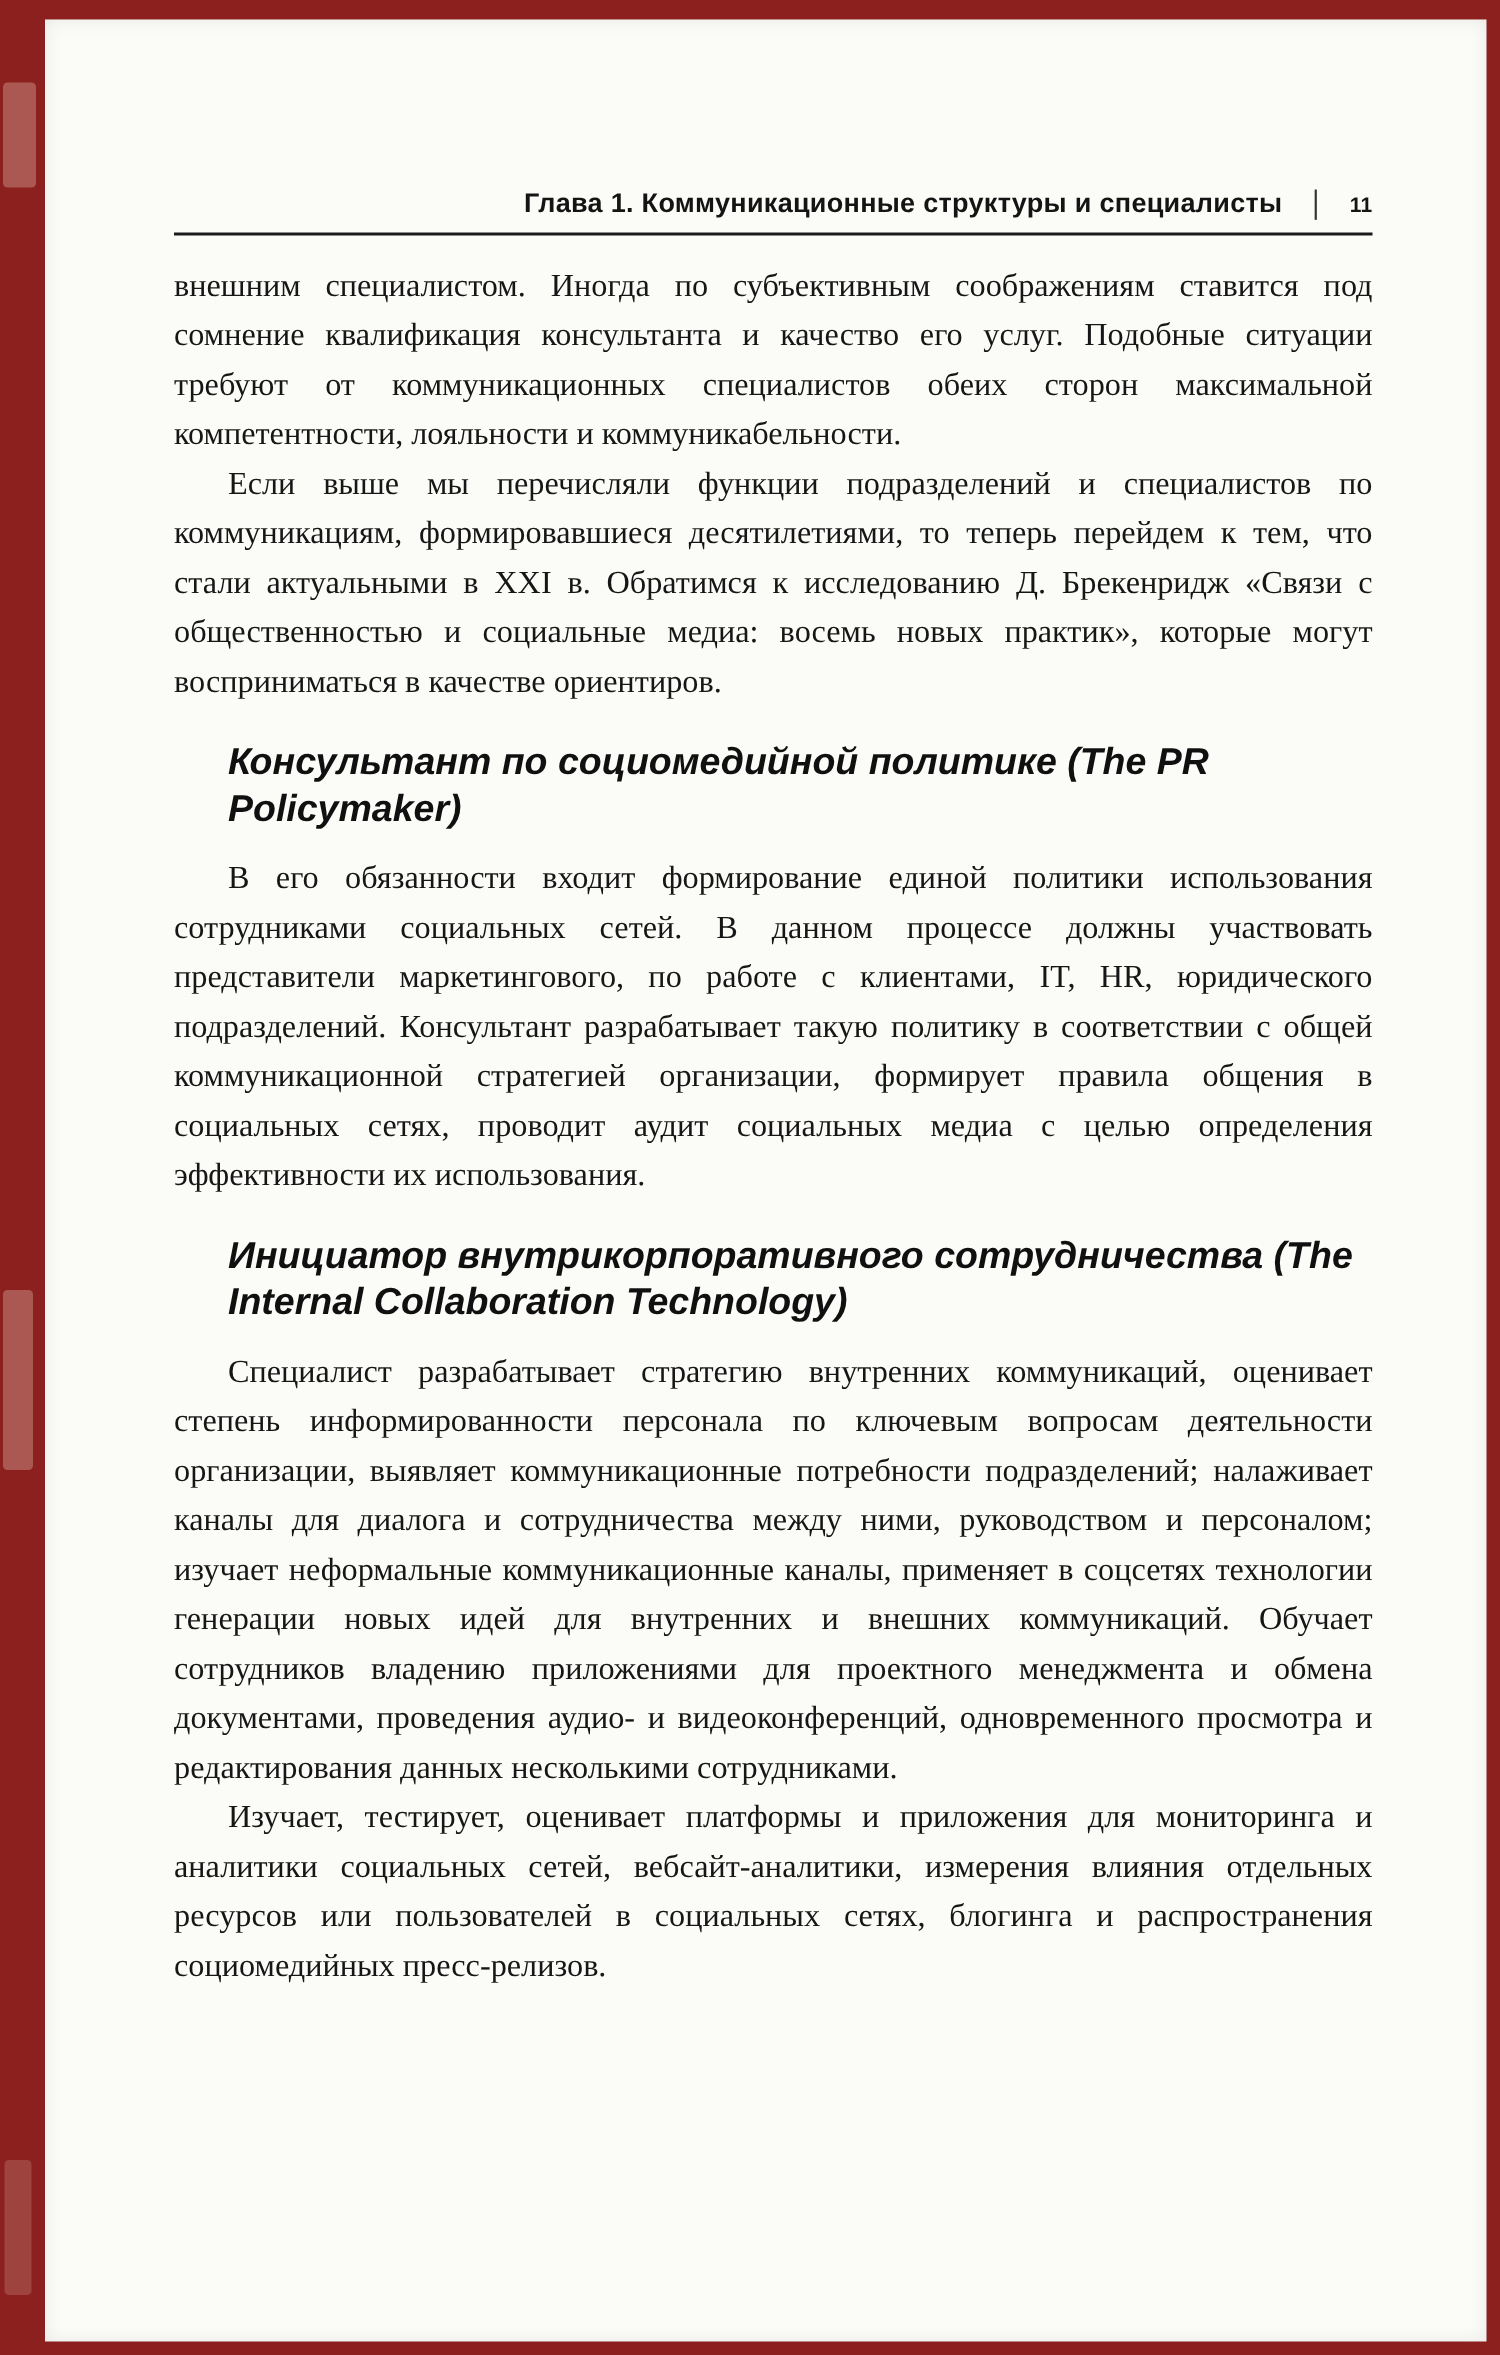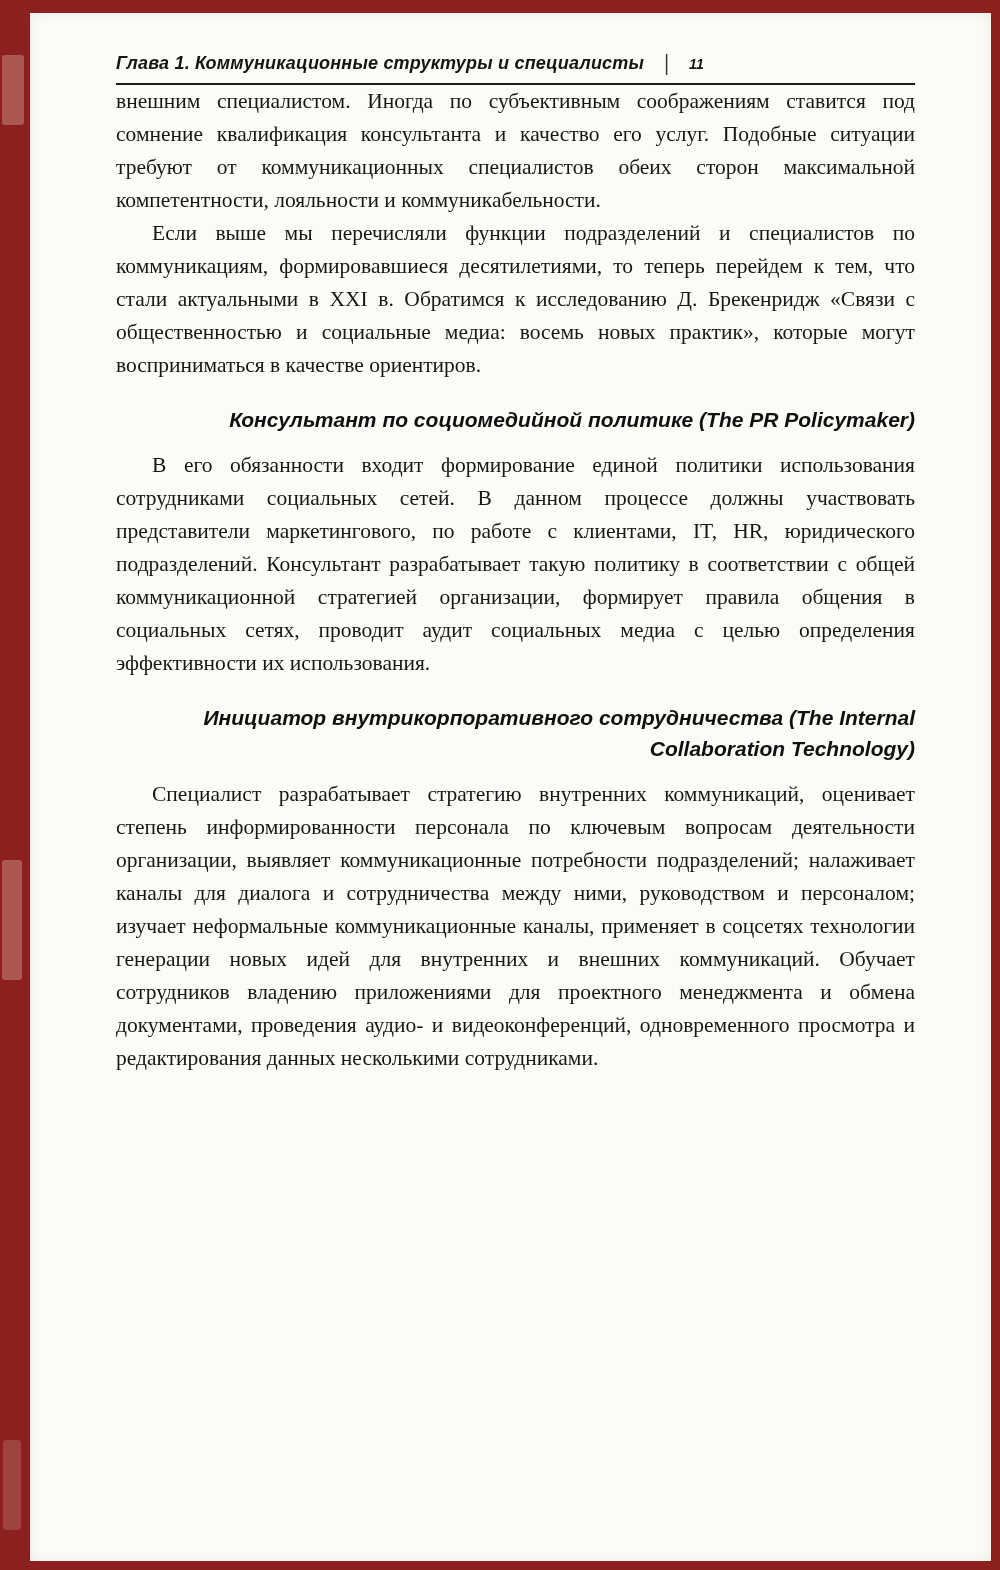--- a/index.html
+++ b/index.html
@@ -31,64 +31,64 @@
   }
   .inner {
     position: absolute;
     left: 86px;
     right: 76px;
     top: 0;
     color: #161616;
   }
   .header-row {
     display: flex;
-    justify-content: flex-start;
+    justify-content: flex-end;
     align-items: baseline;
-    margin-top: 40px;
+    margin-top: 112px;
     font-family: "Liberation Sans", sans-serif;
     font-weight: bold;
     font-size: 18px;
     letter-spacing: 0.2px;
     color: #141414;
-    font-style: italic;
   }
   .header-sep {
     margin: 0 20px;
     font-weight: normal;
     color: #333;
     transform: scaleY(1.2);
   }
   .header-pagenum {
     font-size: 14px;
   }
   .header-rule {
     border-bottom: 2.5px solid #1b1b1b;
     margin-top: 9px;
   }
   .body-text {
+    margin-top: 17px;
     font-size: 21.5px;
     line-height: 33px;
     text-align: justify;
   }
   .para {
     margin: 0;
     text-indent: 36px;
   }
   .para.noindent {
     text-indent: 0;
   }
   .heading {
     margin: 22px 0 14px 0;
     padding-left: 36px;
     font-family: "Liberation Sans", sans-serif;
     font-style: italic;
     font-weight: 600;
-    font-size: 21px;
+    font-size: 25px;
     line-height: 31px;
-    text-align: right;
+    text-align: left;
     color: #101010;
   }
 </style>
 </head>
 <body>
 
 <div class="edge-patch" style="left:2px; top:55px; width:22px; height:70px;"></div>
 <div class="edge-patch" style="left:2px; top:860px; width:20px; height:120px;"></div>
 <div class="edge-patch" style="left:3px; top:1440px; width:18px; height:90px; opacity:0.35;"></div>
 
@@ -102,16 +102,17 @@
     </div>
     <div class="header-rule"></div>
 
     <div class="body-text">
       <p class="para noindent">внешним специалистом. Иногда по субъективным соображениям ставится под сомнение квалификация консультанта и качество его услуг. Подобные ситуации требуют от коммуникационных специалистов обеих сторон максимальной компетентности, лояльности и коммуникабельности.</p>
       <p class="para">Если выше мы перечисляли функции подразделений и специалистов по коммуникациям, формировавшиеся десятилетиями, то теперь перейдем к тем, что стали актуальными в XXI в. Обратимся к исследованию Д. Брекенридж «Связи с общественностью и социальные медиа: восемь новых практик», которые могут восприниматься в качестве ориентиров.</p>
       <h3 class="heading">Консультант по социомедийной политике (The PR Policymaker)</h3>
       <p class="para">В его обязанности входит формирование единой политики использования сотрудниками социальных сетей. В данном процессе должны участвовать представители маркетингового, по работе с клиентами, IT, HR, юридического подразделений. Консультант разрабатывает такую политику в соответствии с общей коммуникационной стратегией организации, формирует правила общения в социальных сетях, проводит аудит социальных медиа с целью определения эффективности их использования.</p>
       <h3 class="heading">Инициатор внутрикорпоративного сотрудничества (The Internal Collaboration Technology)</h3>
       <p class="para">Специалист разрабатывает стратегию внутренних коммуникаций, оценивает степень информированности персонала по ключевым вопросам деятельности организации, выявляет коммуникационные потребности подразделений; налаживает каналы для диалога и сотрудничества между ними, руководством и персоналом; изучает неформальные коммуникационные каналы, применяет в соцсетях технологии генерации новых идей для внутренних и внешних коммуникаций. Обучает сотрудников владению приложениями для проектного менеджмента и обмена документами, проведения аудио- и видеоконференций, одновременного просмотра и редактирования данных несколькими сотрудниками.</p>
+      <p class="para">Изучает, тестирует, оценивает платформы и приложения для мониторинга и аналитики социальных сетей, вебсайт-аналитики, измерения влияния отдельных ресурсов или пользователей в социальных сетях, блогинга и распространения социомедийных пресс-релизов.</p>
     </div>
 
   </div>
 </div>
 
 </body></html>

